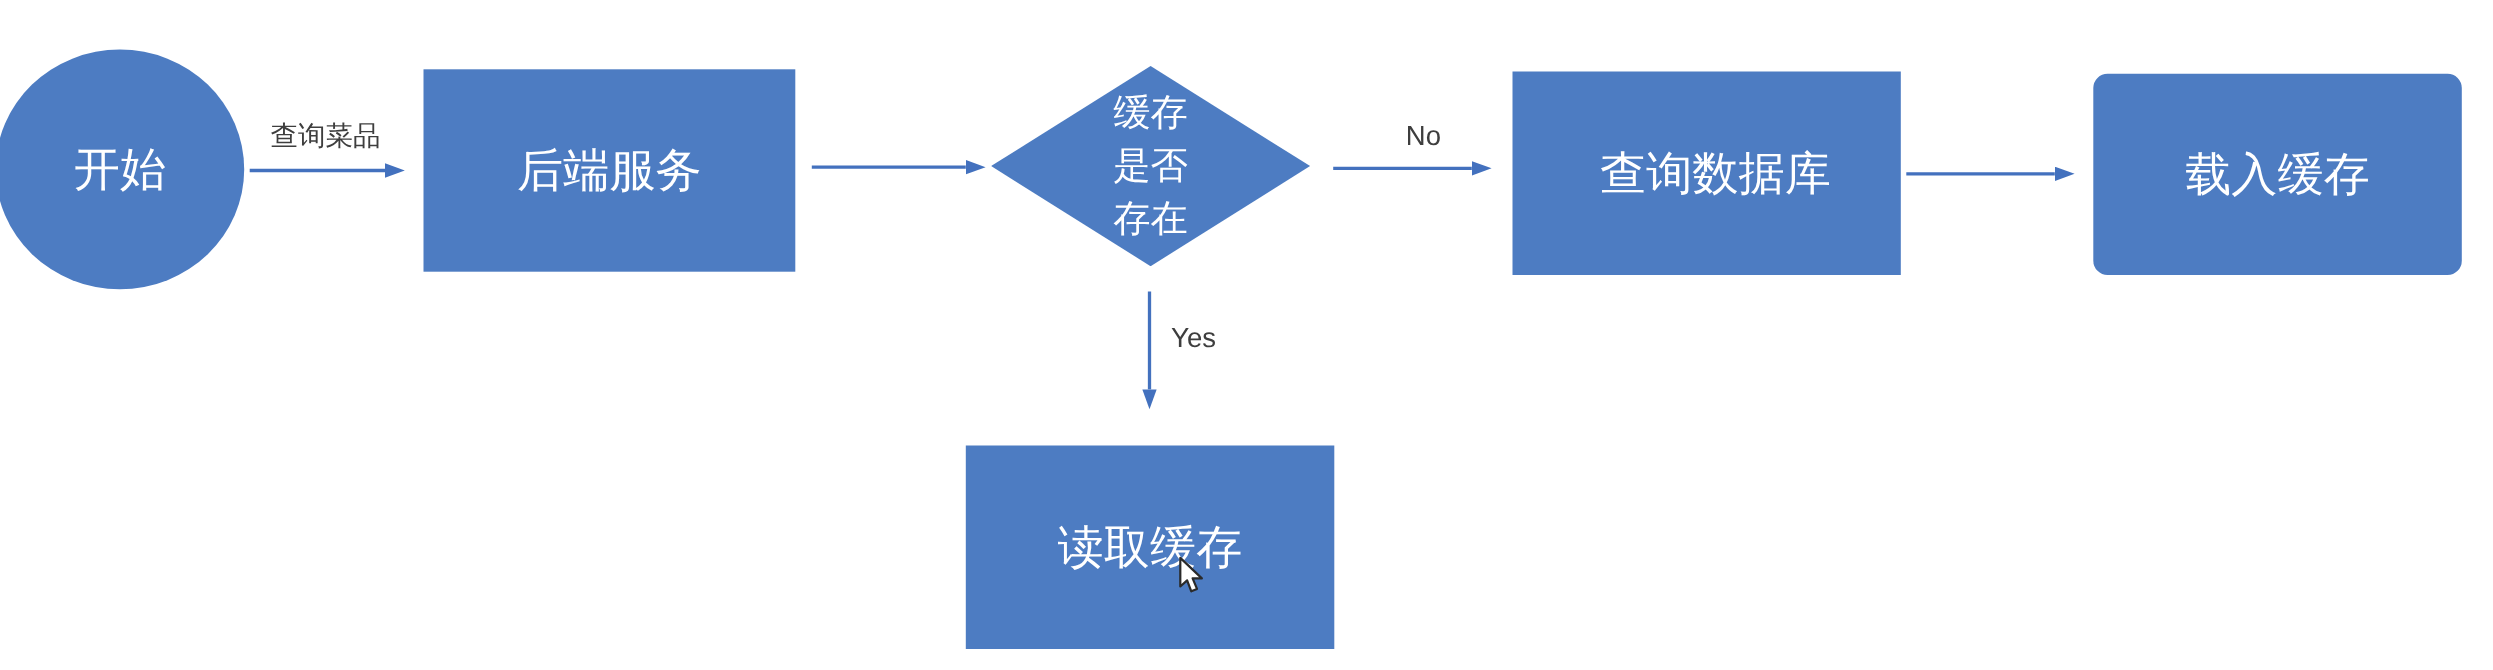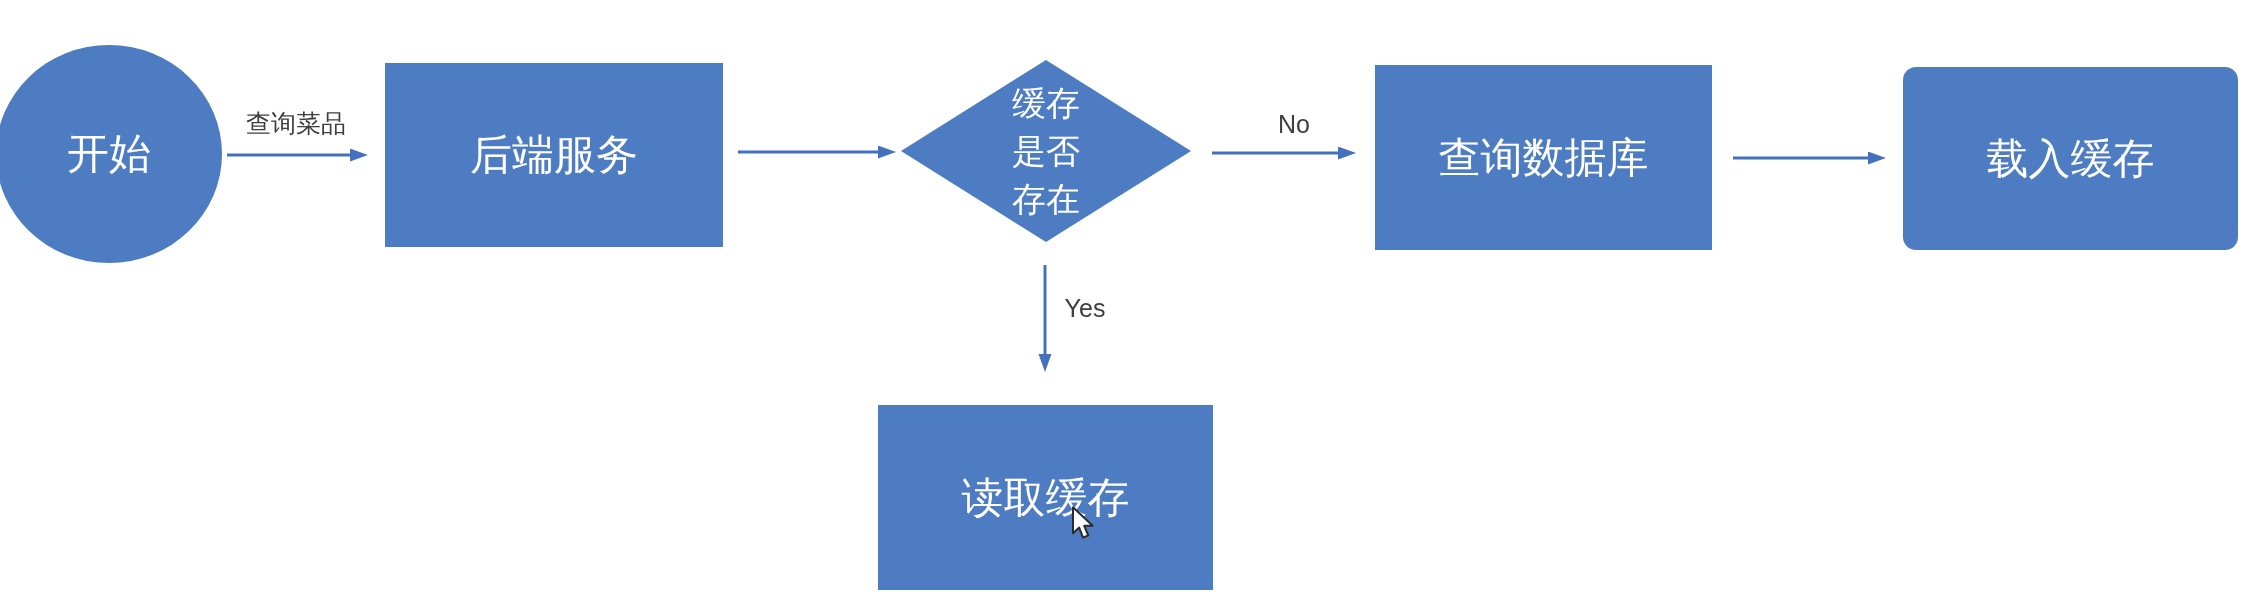--- a/index.html
+++ b/index.html
@@ -68,21 +68,21 @@
     position: absolute;
     left: 1071px;
     top: 506px;
     pointer-events: none;
   }
 
   
   #node-start      { left: -4px;   top: 45px;  width: 226px; height: 218px; }
   #node-backend    { left: 385px;  top: 63px;  width: 338px; height: 184px; }
   #node-cache      { left: 901px;  top: 60px;  width: 290px; height: 182px; }
-  #node-querydb    { left: 1375px; top: 65px;  width: 337px; height: 185px; }
+  #node-querydb    { left: 1375px; top: 65px;  width: 337px; height: 185px; padding-left: 16px; }
   #node-loadcache  { left: 1903px; top: 67px;  width: 335px; height: 183px; border-radius: 13px; }
   #node-readcache  { left: 878px;  top: 405px; width: 335px; height: 185px; }
 
   #label-query { left: 296px;  top: 123px; }
   #label-no    { left: 1294px; top: 124px; }
   #label-yes   { left: 1085px; top: 308px; }
 </style>
 </head>
 <body>
 

